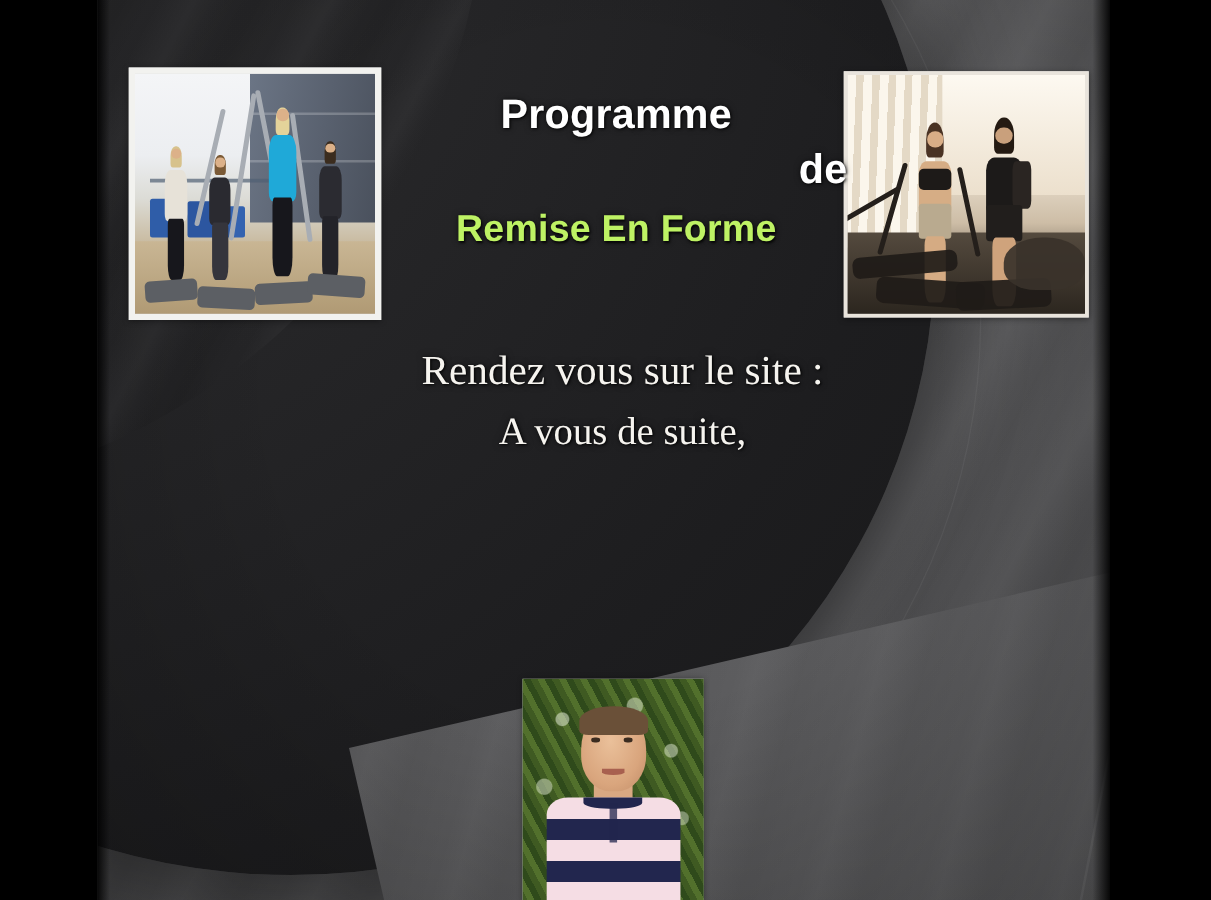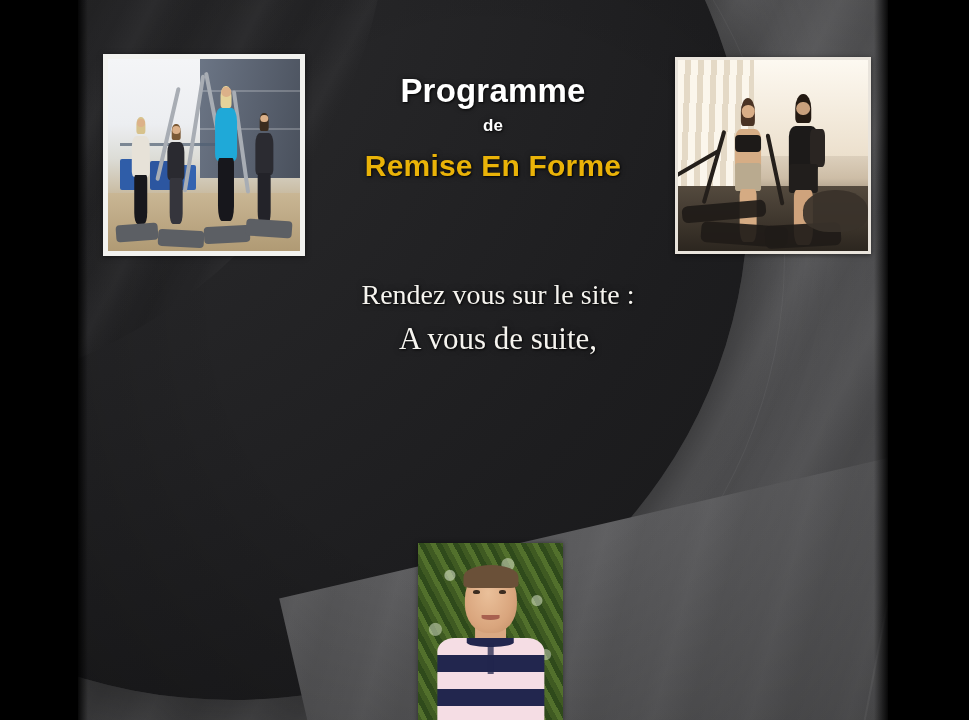--- a/index.html
+++ b/index.html
@@ -430,42 +430,42 @@
   }
   .title-line {
     font-family: "Liberation Sans", sans-serif;
     font-weight: bold;
     color: #ffffff;
     line-height: 1.14;
     text-shadow: 1px 1px 2px rgba(0,0,0,.75), 0 0 5px rgba(0,0,0,.5);
     letter-spacing: .2px;
   }
   #title-programme { font-size: 33px; }
-  #title-de        { font-size: 17px; margin-top: 6px; }
+  #title-de        { font-size: 33px; margin-top: 6px; text-align: right; }
   #title-remise {
     font-size: 30px;
     margin-top: 14px;
-    color: #eab308;
+    color: #bef264;
     text-shadow: 1px 1px 2px rgba(0,0,0,.8), 0 0 6px rgba(0,0,0,.45);
   }
 
   #body-block {
     position: absolute;
     left: 140px; top: 278px;
     width: 560px;
     text-align: center;
     z-index: 30;
   }
   .body-line {
     font-family: "Liberation Serif", serif;
     color: #f6f4ef;
     line-height: 1.2;
     text-shadow: 1px 1px 2px rgba(0,0,0,.8), 0 0 6px rgba(0,0,0,.5);
   }
-  #line-rendez { font-size: 28px; }
+  #line-rendez { font-size: 33px; }
   #line-url {
     font-size: 42px;
     font-weight: bold;
     color: #cfa60f;
     margin-top: 10px;
     letter-spacing: .4px;
     text-shadow: 1px 1px 3px rgba(0,0,0,.85), 0 0 7px rgba(0,0,0,.5);
   }
   #line-bientot { font-size: 31px; margin-top: 8px; }
 </style>

